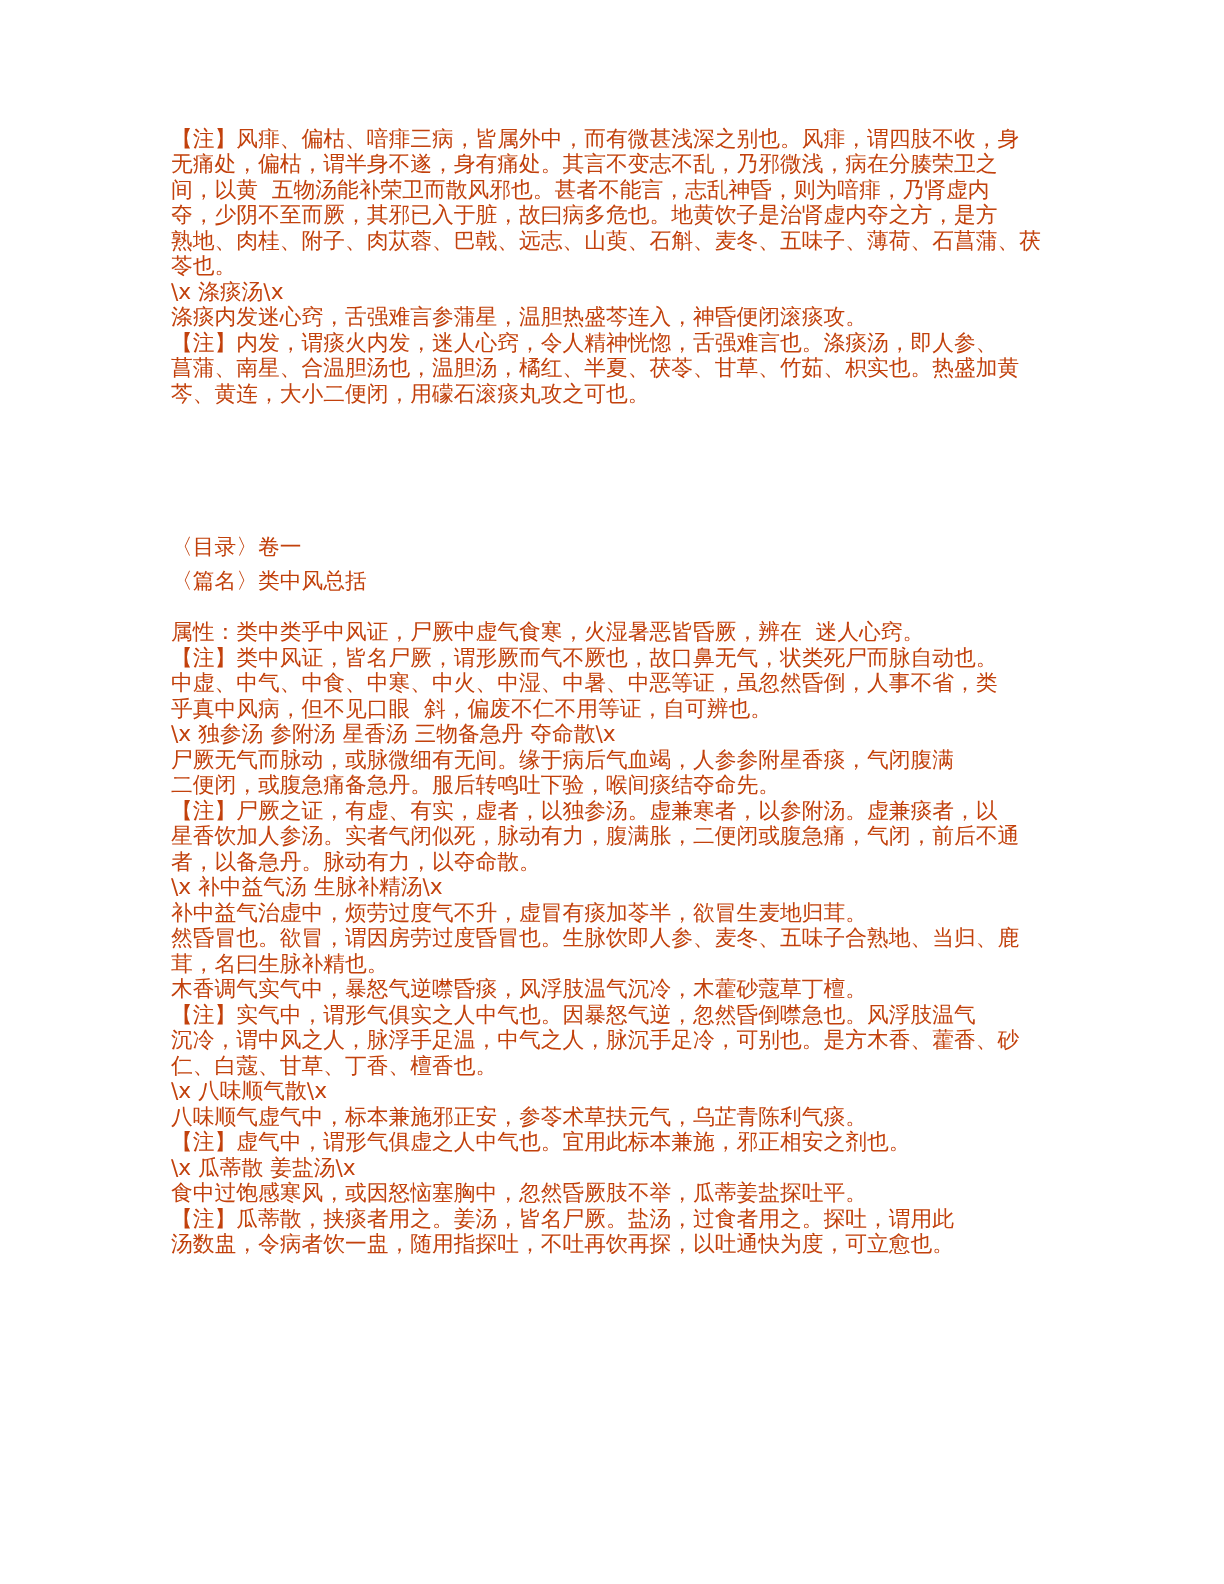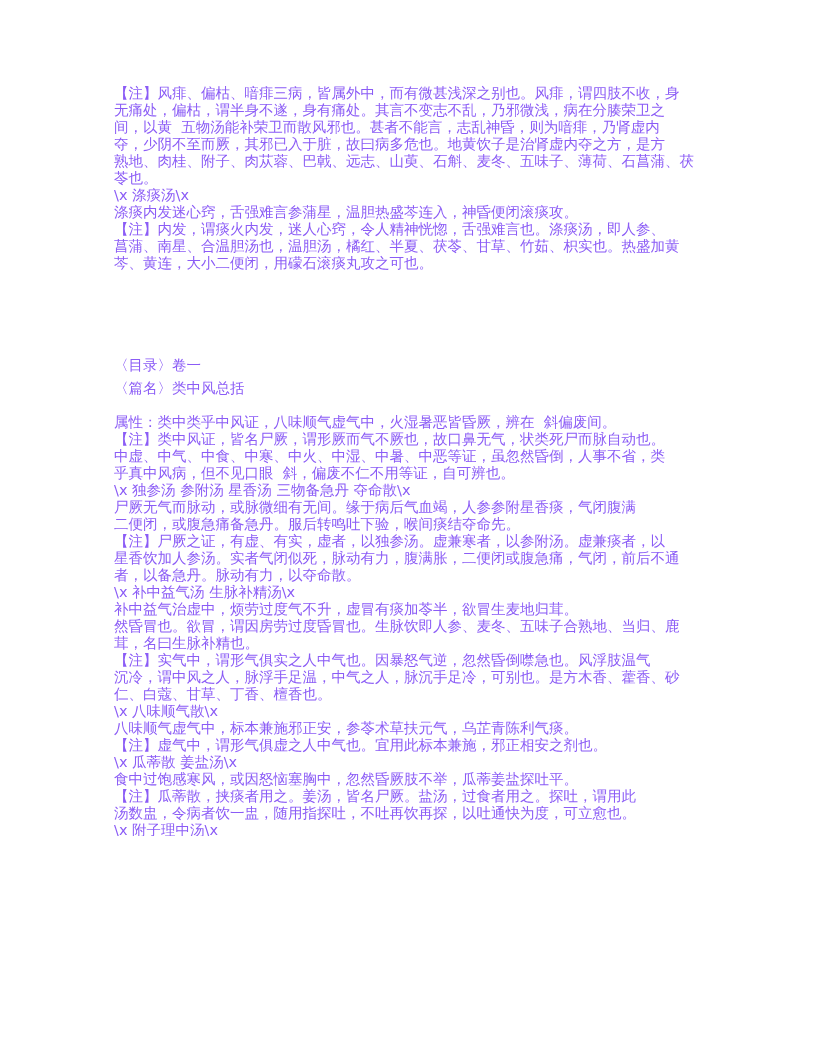--- a/index.html
+++ b/index.html
@@ -5,21 +5,21 @@
   html, body {
     margin: 0;
     padding: 0;
     background: #ffffff;
   }
   .page {
     position: relative;
     width: 816px;
     height: 836px;
     background: #ffffff;
-    color: #8b5cf6;
+    color: #c2410c;
     font-family: "DejaVu Sans", "Liberation Sans", sans-serif;
     font-size: 14.5px;
     line-height: 17px;
     box-sizing: border-box;
     padding: 85px 98px 0 114px;
     overflow: hidden;
   }
   .line {
     white-space: pre;
     height: 17px;
@@ -56,34 +56,35 @@
       <div class="line">【注】内发，谓痰火内发，迷人心窍，令人精神恍惚，舌强难言也。涤痰汤，即人参、</div>
       <div class="line">菖蒲、南星、合温胆汤也，温胆汤，橘红、半夏、茯苓、甘草、竹茹、枳实也。热盛加黄</div>
       <div class="line">芩、黄连，大小二便闭，用礞石滚痰丸攻之可也。</div>
     </div>
 
   <div class="heading heading-toc">〈目录〉卷一</div>
 
   <div class="heading heading-section">〈篇名〉类中风总括</div>
 
   <div class="block block-main">
-      <div class="line">属性：类中类乎中风证，八味顺气虚气中，火湿暑恶皆昏厥，辨在  斜偏废间。</div>
+      <div class="line">属性：类中类乎中风证，尸厥中虚气食寒，火湿暑恶皆昏厥，辨在  迷人心窍。</div>
       <div class="line">【注】类中风证，皆名尸厥，谓形厥而气不厥也，故口鼻无气，状类死尸而脉自动也。</div>
       <div class="line">中虚、中气、中食、中寒、中火、中湿、中暑、中恶等证，虽忽然昏倒，人事不省，类</div>
       <div class="line">乎真中风病，但不见口眼  斜，偏废不仁不用等证，自可辨也。</div>
       <div class="line">\x 独参汤 参附汤 星香汤 三物备急丹 夺命散\x</div>
       <div class="line">尸厥无气而脉动，或脉微细有无间。缘于病后气血竭，人参参附星香痰，气闭腹满</div>
       <div class="line">二便闭，或腹急痛备急丹。服后转鸣吐下验，喉间痰结夺命先。</div>
       <div class="line">【注】尸厥之证，有虚、有实，虚者，以独参汤。虚兼寒者，以参附汤。虚兼痰者，以</div>
       <div class="line">星香饮加人参汤。实者气闭似死，脉动有力，腹满胀，二便闭或腹急痛，气闭，前后不通</div>
       <div class="line">者，以备急丹。脉动有力，以夺命散。</div>
       <div class="line">\x 补中益气汤 生脉补精汤\x</div>
       <div class="line">补中益气治虚中，烦劳过度气不升，虚冒有痰加苓半，欲冒生麦地归茸。</div>
       <div class="line">然昏冒也。欲冒，谓因房劳过度昏冒也。生脉饮即人参、麦冬、五味子合熟地、当归、鹿</div>
       <div class="line">茸，名曰生脉补精也。</div>
+      <div class="line">木香调气实气中，暴怒气逆噤昏痰，风浮肢温气沉冷，木藿砂蔻草丁檀。</div>
       <div class="line">【注】实气中，谓形气俱实之人中气也。因暴怒气逆，忽然昏倒噤急也。风浮肢温气</div>
       <div class="line">沉冷，谓中风之人，脉浮手足温，中气之人，脉沉手足冷，可别也。是方木香、藿香、砂</div>
       <div class="line">仁、白蔻、甘草、丁香、檀香也。</div>
       <div class="line">\x 八味顺气散\x</div>
       <div class="line">八味顺气虚气中，标本兼施邪正安，参苓术草扶元气，乌芷青陈利气痰。</div>
       <div class="line">【注】虚气中，谓形气俱虚之人中气也。宜用此标本兼施，邪正相安之剂也。</div>
       <div class="line">\x 瓜蒂散 姜盐汤\x</div>
       <div class="line">食中过饱感寒风，或因怒恼塞胸中，忽然昏厥肢不举，瓜蒂姜盐探吐平。</div>
       <div class="line">【注】瓜蒂散，挟痰者用之。姜汤，皆名尸厥。盐汤，过食者用之。探吐，谓用此</div>
       <div class="line">汤数盅，令病者饮一盅，随用指探吐，不吐再饮再探，以吐通快为度，可立愈也。</div>

